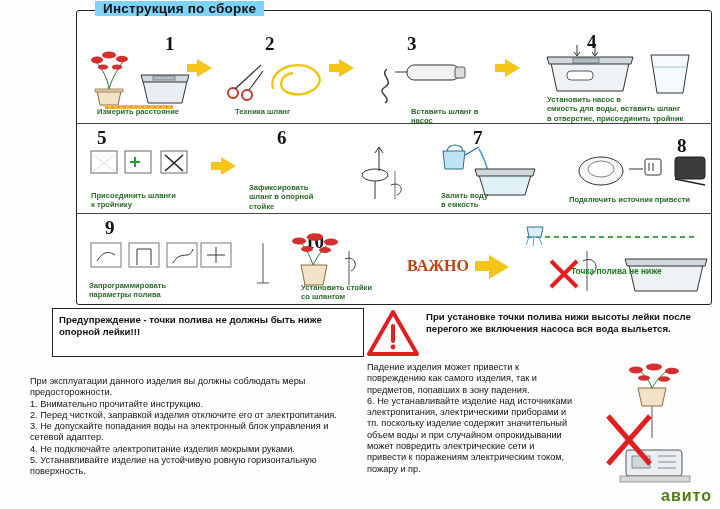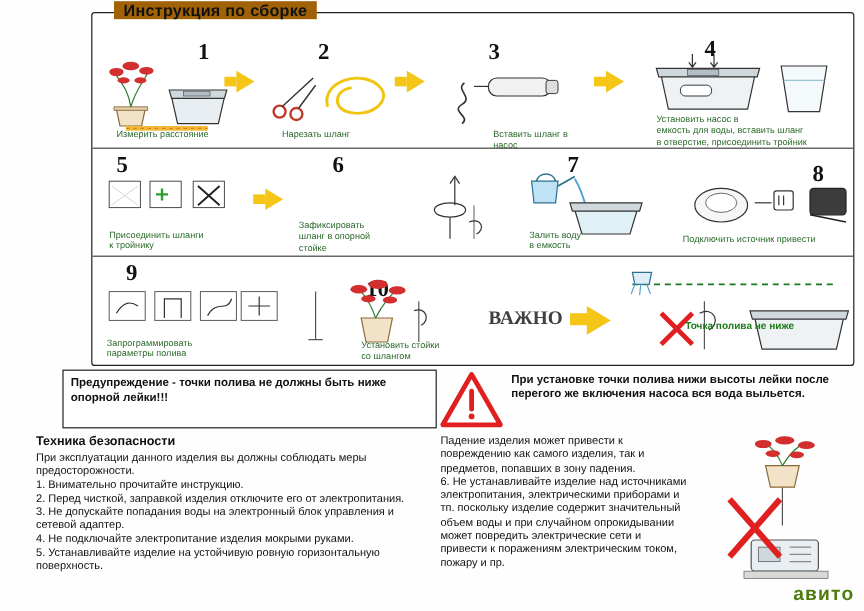--- a/index.html
+++ b/index.html
@@ -18,40 +18,40 @@
   
   .instr-panel{
     position:absolute;
     left:76px;top:10px;width:634px;height:293px;
     border:1.5px solid #222;
     border-radius:3px;
     background:#fff;
   }
   .instr-title{
     position:absolute;left:18px;top:-10px;
-    background:#a16207;
+    background:#7dd3fc;
     padding:0 8px;
     font-size:13.5px;font-weight:bold;
     letter-spacing:.2px;
   }
   .divider{
     position:absolute;left:0;width:100%;
     height:0;border-top:1px solid #444;
   }
   .cell{position:absolute;}
   .num{
     position:absolute;
     font-size:19px;font-weight:bold;color:#111;
     font-family:"Liberation Serif", serif;
   }
   .cap{
     position:absolute;
     font-size:7.6px;line-height:9.4px;
     color:#2b6a2b;
-    font-weight:normal;
+    font-weight:bold;
     white-space:pre-line;
   }
   
   .arrow{
     position:absolute;
     width:0;height:0;
     border-top:9px solid transparent;
     border-bottom:9px solid transparent;
     border-left:15px solid #f5c518;
   }
@@ -106,21 +106,21 @@
   .img-block{
     position:absolute;right:2px;top:2px;width:120px;height:130px;
   }
   .watermark{
     position:absolute;right:8px;bottom:4px;
     font-size:16px;font-weight:bold;color:#4d7c0f;
     letter-spacing:1px;
   }
   .vazhno{
     position:absolute;
-    font-size:16px;font-weight:bold;color:#404040;
+    font-size:16px;font-weight:bold;color:#c2410c;
     font-family:"Liberation Serif", serif;
   }
   .green-note{
     position:absolute;font-size:8.4px;font-weight:bold;color:#1b7a1b;
   }
 </style>
 </head>
 <body>
 
 <div class="page">
@@ -165,21 +165,21 @@
 
         <g stroke="#333" stroke-width="1.2" fill="none">
           <circle cx="12" cy="44" r="5" stroke="#c0392b" stroke-width="2"></circle>
           <circle cx="26" cy="46" r="5" stroke="#c0392b" stroke-width="2"></circle>
           <path d="M14 40 L40 16"></path>
           <path d="M28 41 L42 22"></path>
         </g>
 
         <path d="M52 40 C46 18 82 8 96 24 C106 36 86 50 68 44 C56 40 58 26 72 24" stroke="#f1c40f" stroke-width="2.4" fill="none"></path>
       </svg>
-      <div class="cap" style="left:18px;top:76px;">Нарезать шланг</div>
+      <div class="cap" style="left:18px;top:76px;">Техника шланг</div>
     </div>
     <div class="arrow" style="left:262px;top:48px;"></div>
     <div class="arrow-body" style="left:252px;top:53px;"></div>
 
     <div class="cell" style="left:288px;top:20px;width:130px;height:88px;">
       <div class="num" style="left:42px;top:2px;">3</div>
       <svg class="ill" style="left:4px;top:22px;" width="122" height="52">
 
         <rect x="38" y="12" width="52" height="15" rx="7" fill="#f2f2f2" stroke="#333" stroke-width="1"></rect>
         <rect x="86" y="14" width="10" height="11" rx="2" fill="#ddd" stroke="#333" stroke-width=".8"></rect>
@@ -344,21 +344,20 @@
       <svg width="52" height="46" viewBox="0 0 52 46">
         <path d="M26 2 L50 44 L2 44 Z" fill="#fff" stroke="#e02020" stroke-width="4" stroke-linejoin="round"></path>
         <path d="M26 16 L26 31" stroke="#e02020" stroke-width="4" stroke-linecap="round"></path>
         <circle cx="26" cy="37" r="2.4" fill="#e02020"></circle>
       </svg>
     </div>
     <div class="warn-right">При установке точки полива нижи высоты лейки после перегого же включения насоса вся вода выльется.</div>
   </div>
 
   <div class="safety">
-    <div class="safe-title">Техника безопасности</div>
     <div class="col c1" style="white-space:pre-line;">При эксплуатации данного изделия вы должны соблюдать меры предосторожности.
 1. Внимательно прочитайте инструкцию.
 2. Перед чисткой, заправкой изделия отключите его от электропитания.
 3. Не допускайте попадания воды на электронный блок управления и сетевой адаптер.
 4. Не подключайте электропитание изделия мокрыми руками.
 5. Устанавливайте изделие на устойчивую ровную горизонтальную поверхность.</div>
     <div class="col c2" style="white-space:pre-line;">Падение изделия может привести к повреждению как самого изделия, так и предметов, попавших в зону падения.
 6. Не устанавливайте изделие над источниками электропитания, электрическими приборами и тп. поскольку изделие содержит значительный объем воды и при случайном опрокидывании может повредить электрические сети и привести к поражениям электрическим током, пожару и пр.</div>
 
     <div class="img-block">

